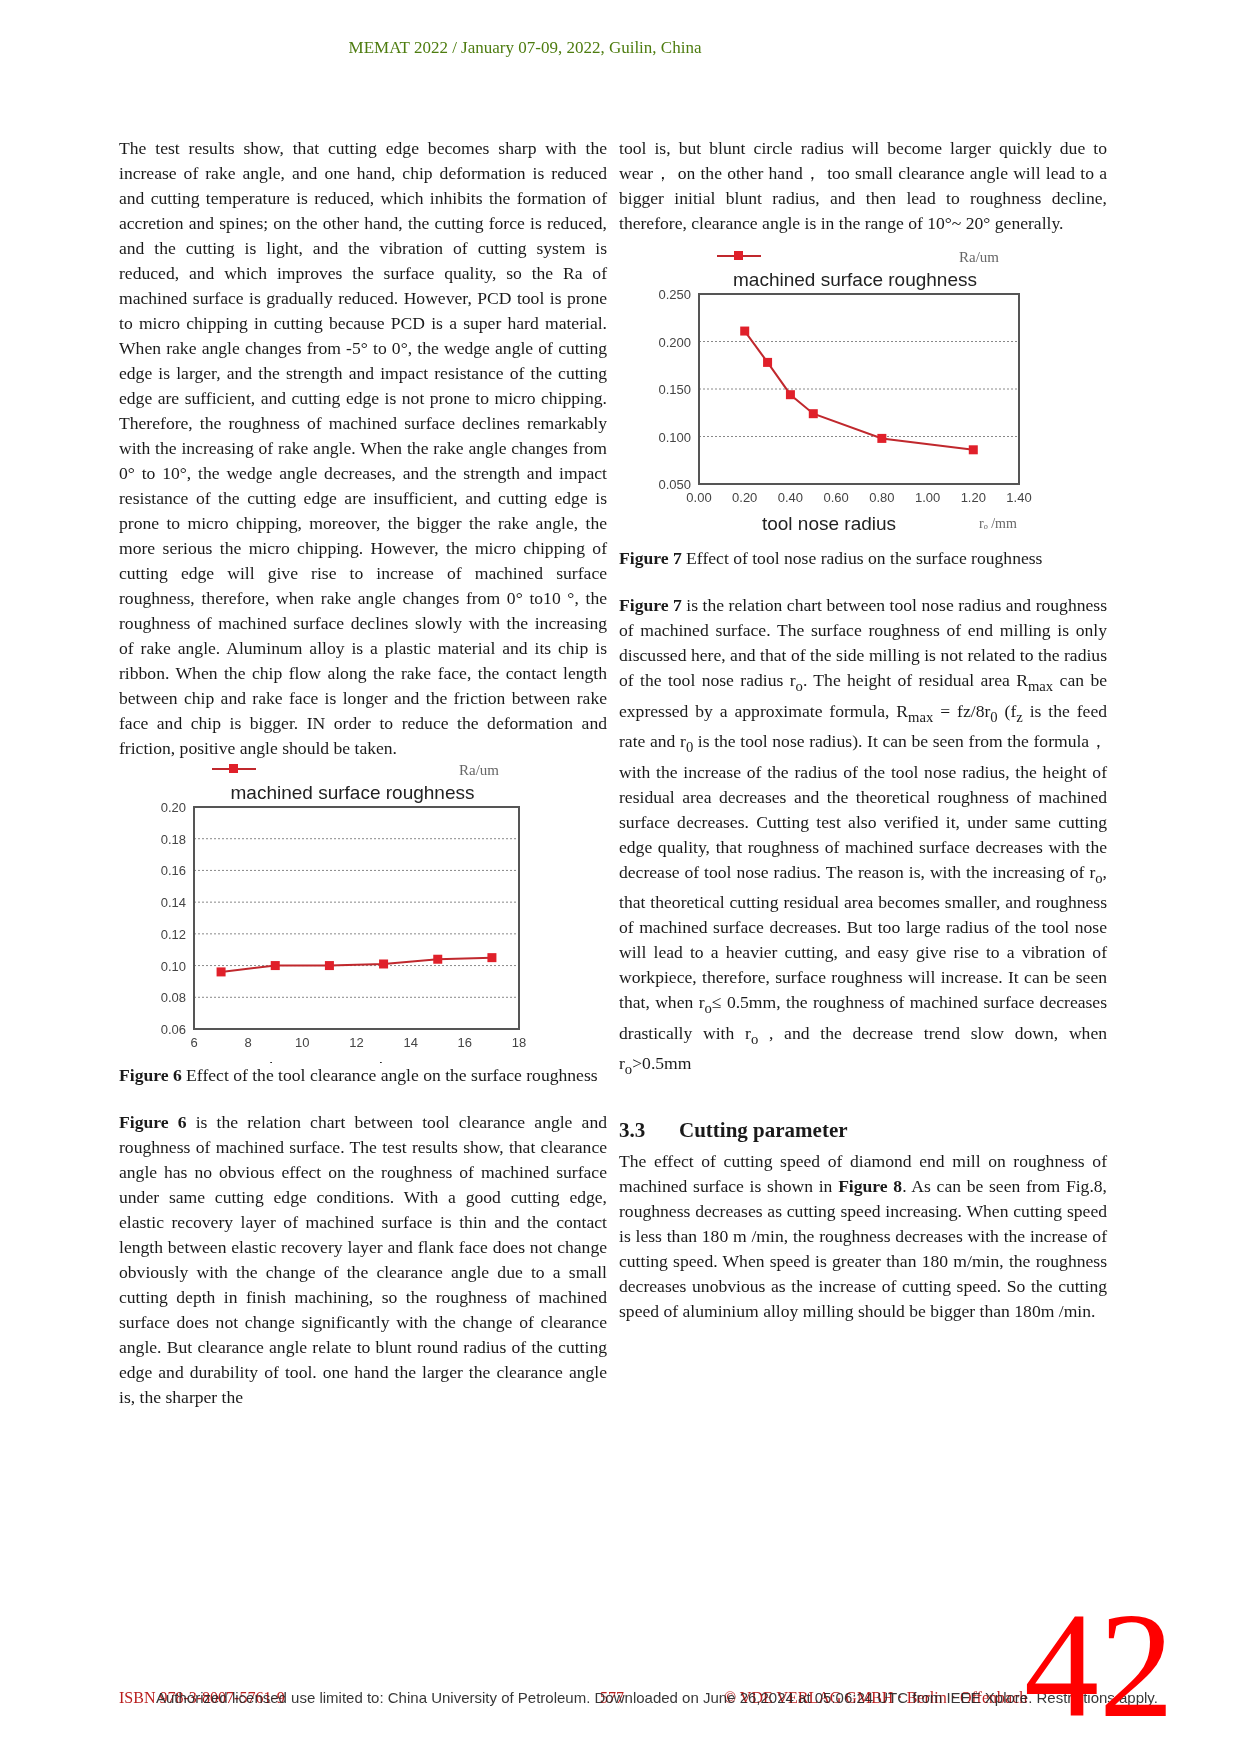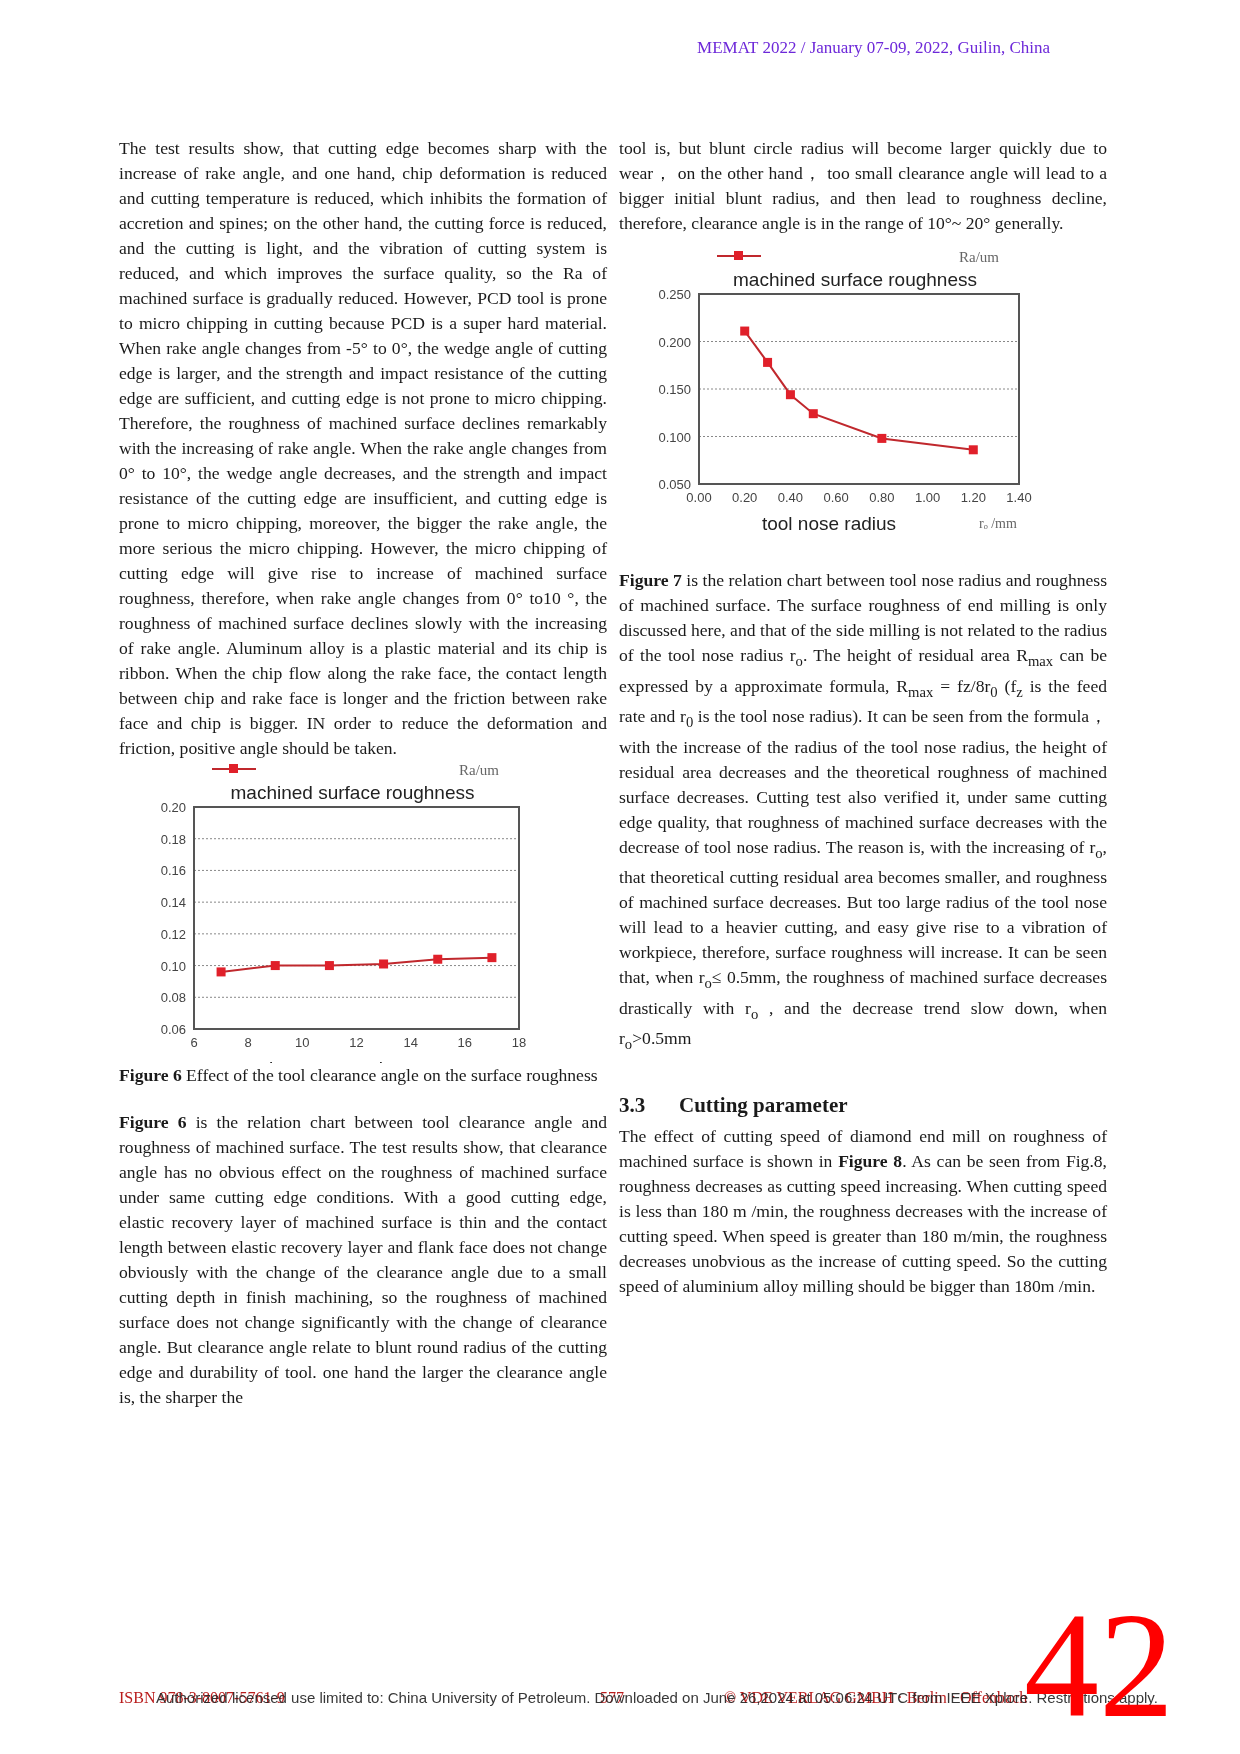--- a/index.html
+++ b/index.html
@@ -1,17 +1,17 @@
 <!DOCTYPE html>
 <html><head>
 <meta charset="utf-8">
 <style>
   html, body { margin: 0; padding: 0; background: #ffffff; }
   body { width: 1240px; height: 1754px; position: relative; overflow: hidden; font-family: "Liberation Serif", "DejaVu Serif", serif; color: #1a1a1a; }
-  .header { position: absolute; top: 38px; left: 0; width: 1050px; text-align: right; font-size: 17px; color: #6d28d9; }
+  .header { position: absolute; top: 38px; left: 0; width: 1050px; text-align: center; font-size: 17px; color: #4d7c0f; }
   .col { position: absolute; width: 488px; font-size: 17.6px; line-height: 25px; text-align: justify; }
   .col.left { left: 119px; top: 136px; }
   .col.right { left: 619px; top: 136px; }
   .col p { margin: 0; }
   .col b { font-weight: bold; }
   .caption { margin-top: 6px; }
   .gap { height: 22px; }
   .section-h { font-weight: bold; font-size: 21px; margin: 36px 0 6px 0; }
   .section-h .num { display: inline-block; width: 60px; }
   .chart-box { position: relative; text-decoration: underline; }
@@ -100,20 +100,21 @@
         <text x="360" y="282" font-size="14" fill="#666" font-family="&quot;Liberation Serif&quot;, serif">rₒ /mm</text>
         <polyline points="125.71428571428572,85.05000000000004 148.57142857142858,116.39999999999999 171.42857142857144,148.70000000000002 194.28571428571428,167.70000000000002 262.8571428571429,192.4 354.28571428571433,203.8" fill="none" stroke="#c0282d" stroke-width="2"></polyline>
         <rect x="121.21428571428572" y="80.55000000000004" width="9" height="9" fill="#e0202a"></rect>
         <rect x="144.07142857142858" y="111.89999999999999" width="9" height="9" fill="#e0202a"></rect>
         <rect x="166.92857142857144" y="144.20000000000002" width="9" height="9" fill="#e0202a"></rect>
         <rect x="189.78571428571428" y="163.20000000000002" width="9" height="9" fill="#e0202a"></rect>
         <rect x="258.3571428571429" y="187.9" width="9" height="9" fill="#e0202a"></rect>
         <rect x="349.78571428571433" y="199.3" width="9" height="9" fill="#e0202a"></rect>
       </svg>
   </div>
+  <p class="caption"><b>Figure 7</b><span> Effect of tool nose radius on the surface roughness</span></p>
   <div class="gap"></div>
   <p><b>Figure 7</b><span> is the relation chart between tool nose radius and roughness of machined surface. The surface roughness of end milling is only discussed here, and that of the side milling is not related to the radius of the tool nose radius r</span><sub>o</sub><span>. The height of residual area R</span><sub>max</sub><span> can be expressed by a approximate formula, R</span><sub>max</sub><span> = fz/8r</span><sub>0</sub><span> (f</span><sub>z</sub><span> is the feed rate and r</span><sub>0</sub><span> is the tool nose radius). It can be seen from the formula，with the increase of the radius of the tool nose radius, the height of residual area decreases and the theoretical roughness of machined surface decreases. Cutting test also verified it, under same cutting edge quality, that roughness of machined surface decreases with the decrease of tool nose radius. The reason is, with the increasing of r</span><sub>o</sub><span>, that theoretical cutting residual area becomes smaller, and roughness of machined surface decreases. But too large radius of the tool nose will lead to a heavier cutting, and easy give rise to a vibration of workpiece, therefore, surface roughness will increase. It can be seen that, when r</span><sub>o</sub><span>≤ 0.5mm, the roughness of machined surface decreases drastically with r</span><sub>o</sub><span> , and the decrease trend slow down, when r</span><sub>o</sub><span>&gt;0.5mm</span></p>
   <div class="section-h"><span class="num">3.3</span><span>Cutting parameter</span></div>
   <p><span>The effect of cutting speed of diamond end mill on roughness of machined surface is shown in </span><b>Figure 8</b><span>. As can be seen from Fig.8, roughness decreases as cutting speed increasing. When cutting speed is less than 180 m /min, the roughness decreases with the increase of cutting speed. When speed is greater than 180 m/min, the roughness decreases unobvious as the increase of cutting speed. So the cutting speed of aluminium alloy milling should be bigger than 180m /min.</span></p>
 </div>
 
 <div class="footer-line" style="left:119px;">ISBN 978-3-8007-5761-9</div>
 <div class="footer-line" style="left:600px;">577</div>
 <div class="footer-line" style="left:724px;">© VDE VERLAG GMBH · Berlin · Offenbach</div>
 <div class="footer-auth">Authorized licensed use limited to: China University of Petroleum. Downloaded on June 26,2024 at 05:06:24 UTC from IEEE Xplore.  Restrictions apply.</div>

